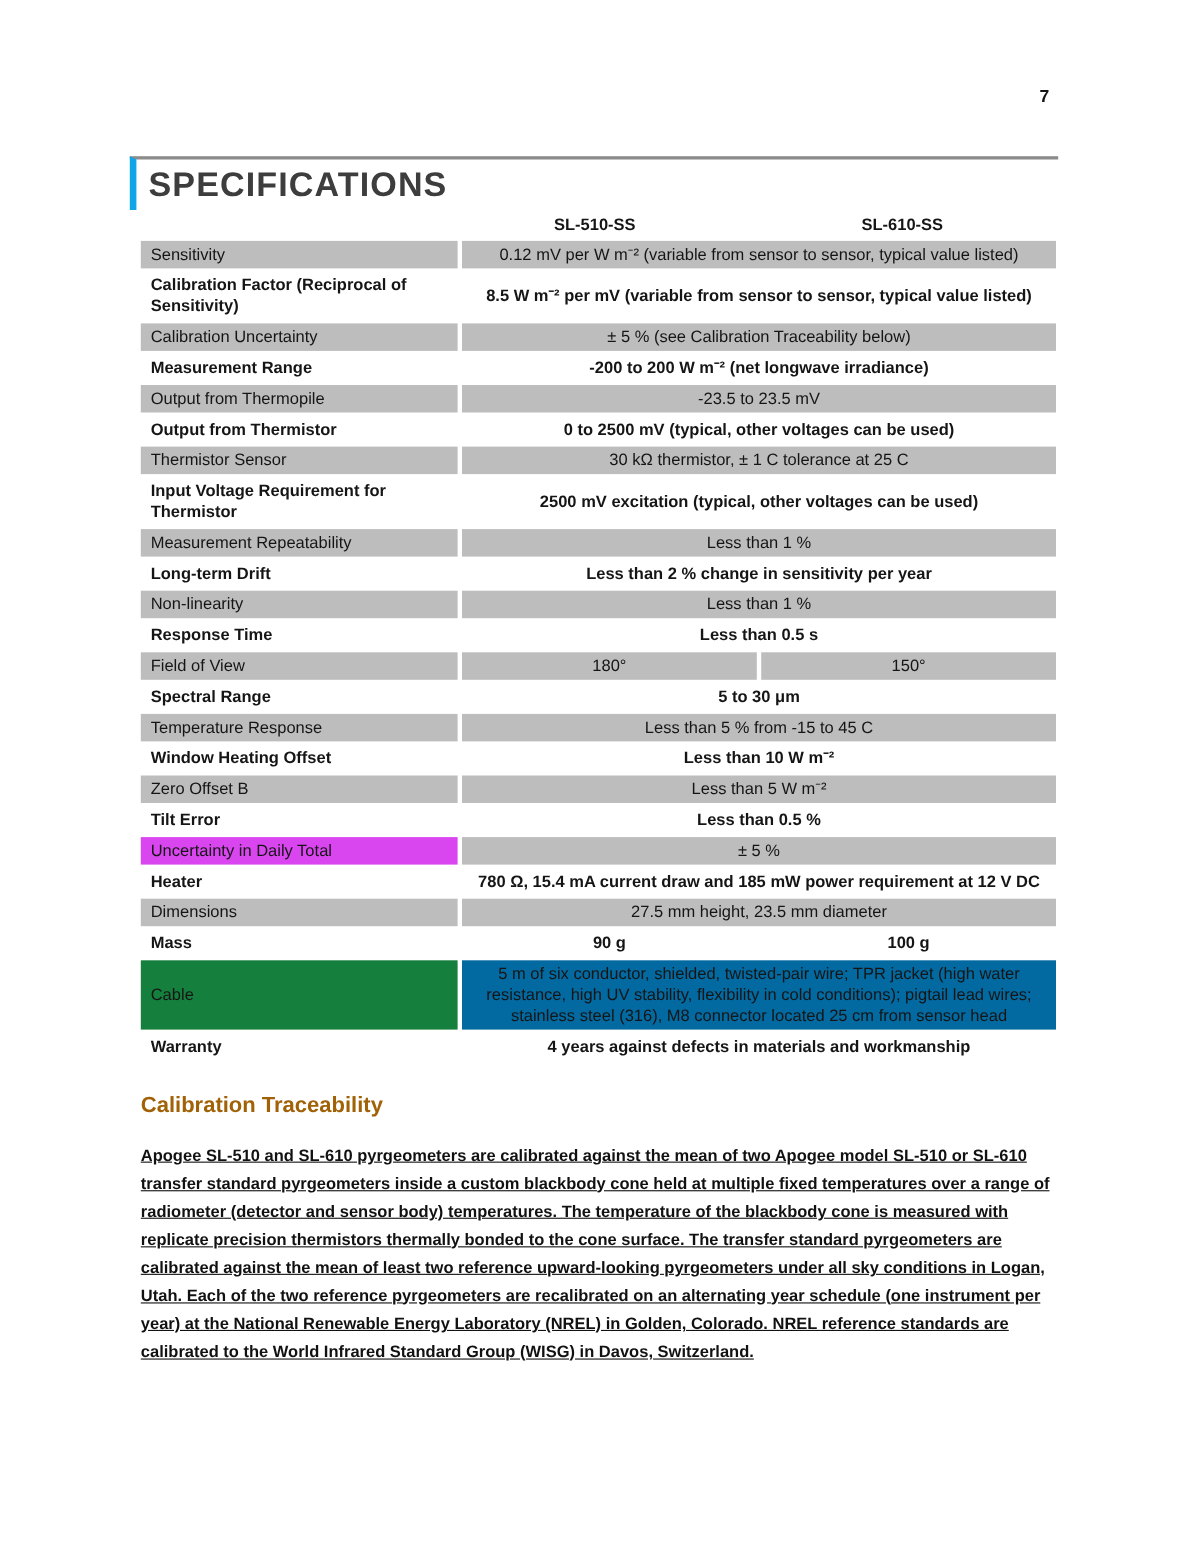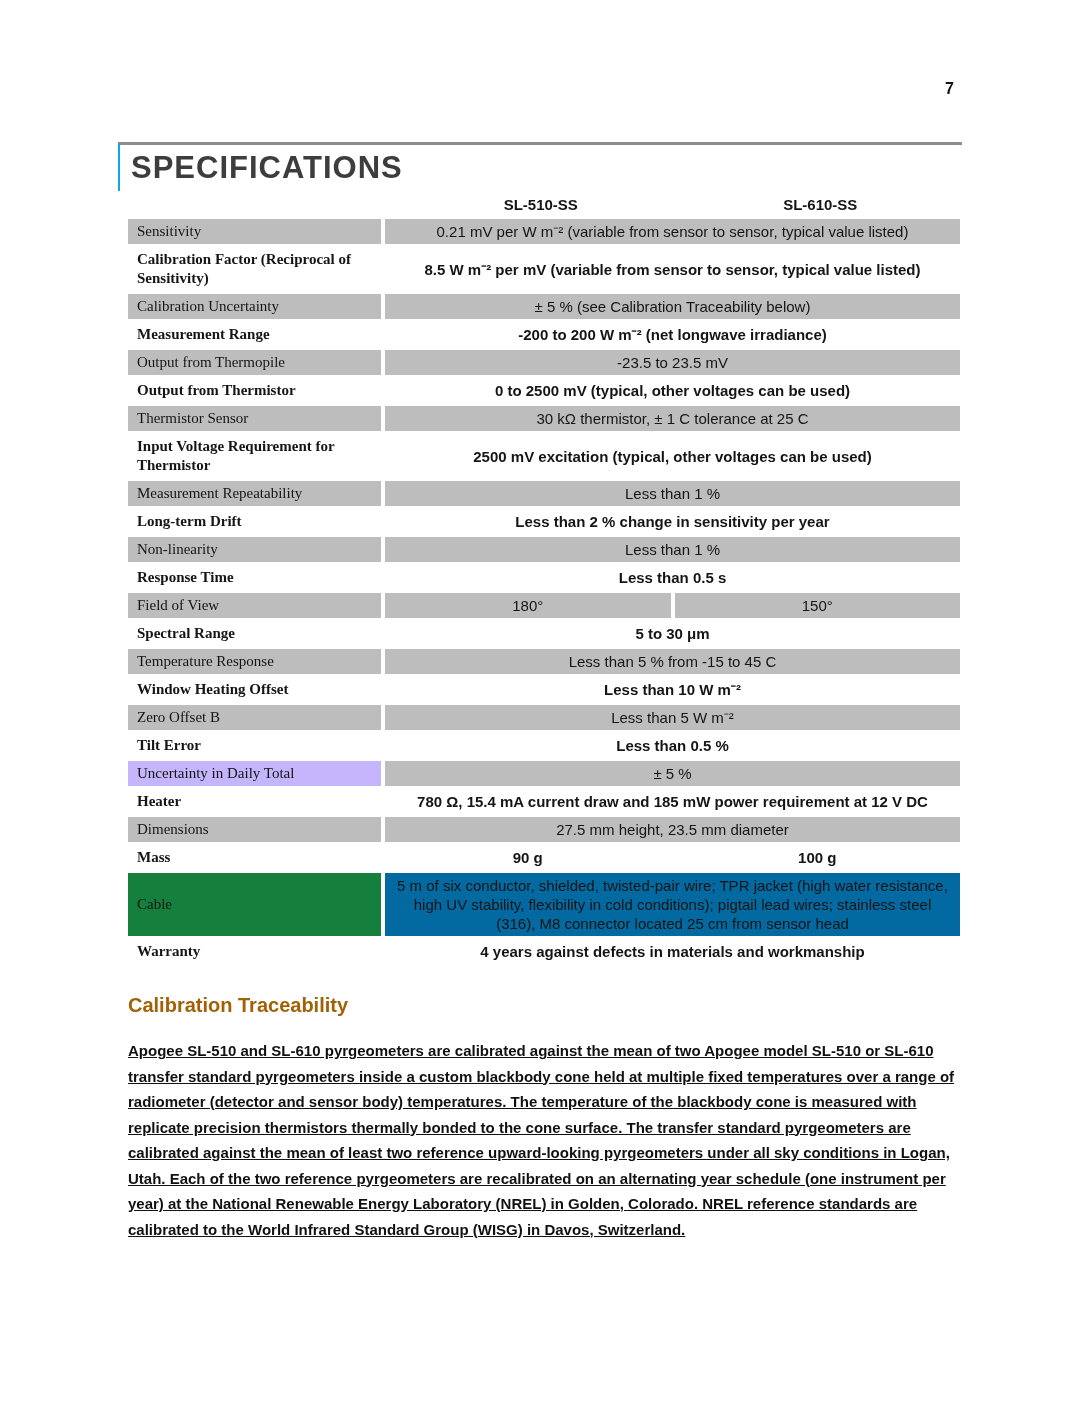--- a/index.html
+++ b/index.html
@@ -22,21 +22,21 @@
     color: #141414;
   }
   .content {
     position: absolute;
     left: 118px;
     top: 142px;
     width: 844px;
   }
   .title-block {
     border-top: 3px solid #8c8c8c;
-    border-left: 2px solid #0ea5e9;
+    border-left: 6px solid #0ea5e9;
     padding: 5px 0 5px 11px;
   }
   .title {
     margin: 0;
     font-size: 31px;
     line-height: 36px;
     font-weight: 600;
     letter-spacing: 1px;
     color: #3d3d3d;
   }
@@ -54,26 +54,25 @@
   }
   .col-headers .spacer { width: 273px; flex: none; }
   .col-h { flex: 1; text-align: center; }
   .spec-row {
     display: flex;
     margin-bottom: 3px;
     min-height: 25px;
   }
   .spec-label {
     flex: none;
-    width: 253px;
+    width: 288px;
     padding: 3px 4px 3px 9px;
     display: flex;
     align-items: center;
     line-height: 19px;
-    font-family: Liberation Serif, serif;
   }
   .spec-value {
     flex: 1;
     margin-left: 4px;
     padding: 3px 8px;
     display: flex;
     align-items: center;
     justify-content: center;
     text-align: center;
     line-height: 19px;
@@ -113,21 +112,21 @@
 
     <div class="spec-table">
       <div class="col-headers">
         <div class="spacer"></div>
         <div class="col-h">SL-510-SS</div>
         <div class="col-h">SL-610-SS</div>
       </div>
       <div id="spec-table-body">
           <div class="spec-row row-shaded">
             <div class="spec-label" style="background: rgb(189, 189, 189);">Sensitivity</div>
-            <div class="spec-value" style="background: rgb(189, 189, 189);">0.21 mV per W m⁻² (variable from sensor to sensor, typical value listed)</div>
+            <div class="spec-value" style="background: rgb(189, 189, 189);">0.12 mV per W m⁻² (variable from sensor to sensor, typical value listed)</div>
           </div>
           <div class="spec-row row-plain">
             <div class="spec-label">Calibration Factor (Reciprocal of Sensitivity)</div>
             <div class="spec-value">8.5 W m⁻² per mV (variable from sensor to sensor, typical value listed)</div>
           </div>
           <div class="spec-row row-shaded">
             <div class="spec-label" style="background: rgb(189, 189, 189);">Calibration Uncertainty</div>
             <div class="spec-value" style="background: rgb(189, 189, 189);">± 5 % (see Calibration Traceability below)</div>
           </div>
           <div class="spec-row row-plain">
@@ -185,21 +184,21 @@
           </div>
           <div class="spec-row row-shaded">
             <div class="spec-label" style="background: rgb(189, 189, 189);">Zero Offset B</div>
             <div class="spec-value" style="background: rgb(189, 189, 189);">Less than 5 W m⁻²</div>
           </div>
           <div class="spec-row row-plain">
             <div class="spec-label">Tilt Error</div>
             <div class="spec-value">Less than 0.5 %</div>
           </div>
           <div class="spec-row row-shaded">
-            <div class="spec-label" style="background: #c4b5fd;">Uncertainty in Daily Total</div>
+            <div class="spec-label" style="background: #d946ef;">Uncertainty in Daily Total</div>
             <div class="spec-value" style="background: rgb(189, 189, 189);">± 5 %</div>
           </div>
           <div class="spec-row row-plain">
             <div class="spec-label">Heater</div>
             <div class="spec-value">780 Ω, 15.4 mA current draw and 185 mW power requirement at 12 V DC</div>
           </div>
           <div class="spec-row row-shaded">
             <div class="spec-label" style="background: rgb(189, 189, 189);">Dimensions</div>
             <div class="spec-value" style="background: rgb(189, 189, 189);">27.5 mm height, 23.5 mm diameter</div>
           </div>

